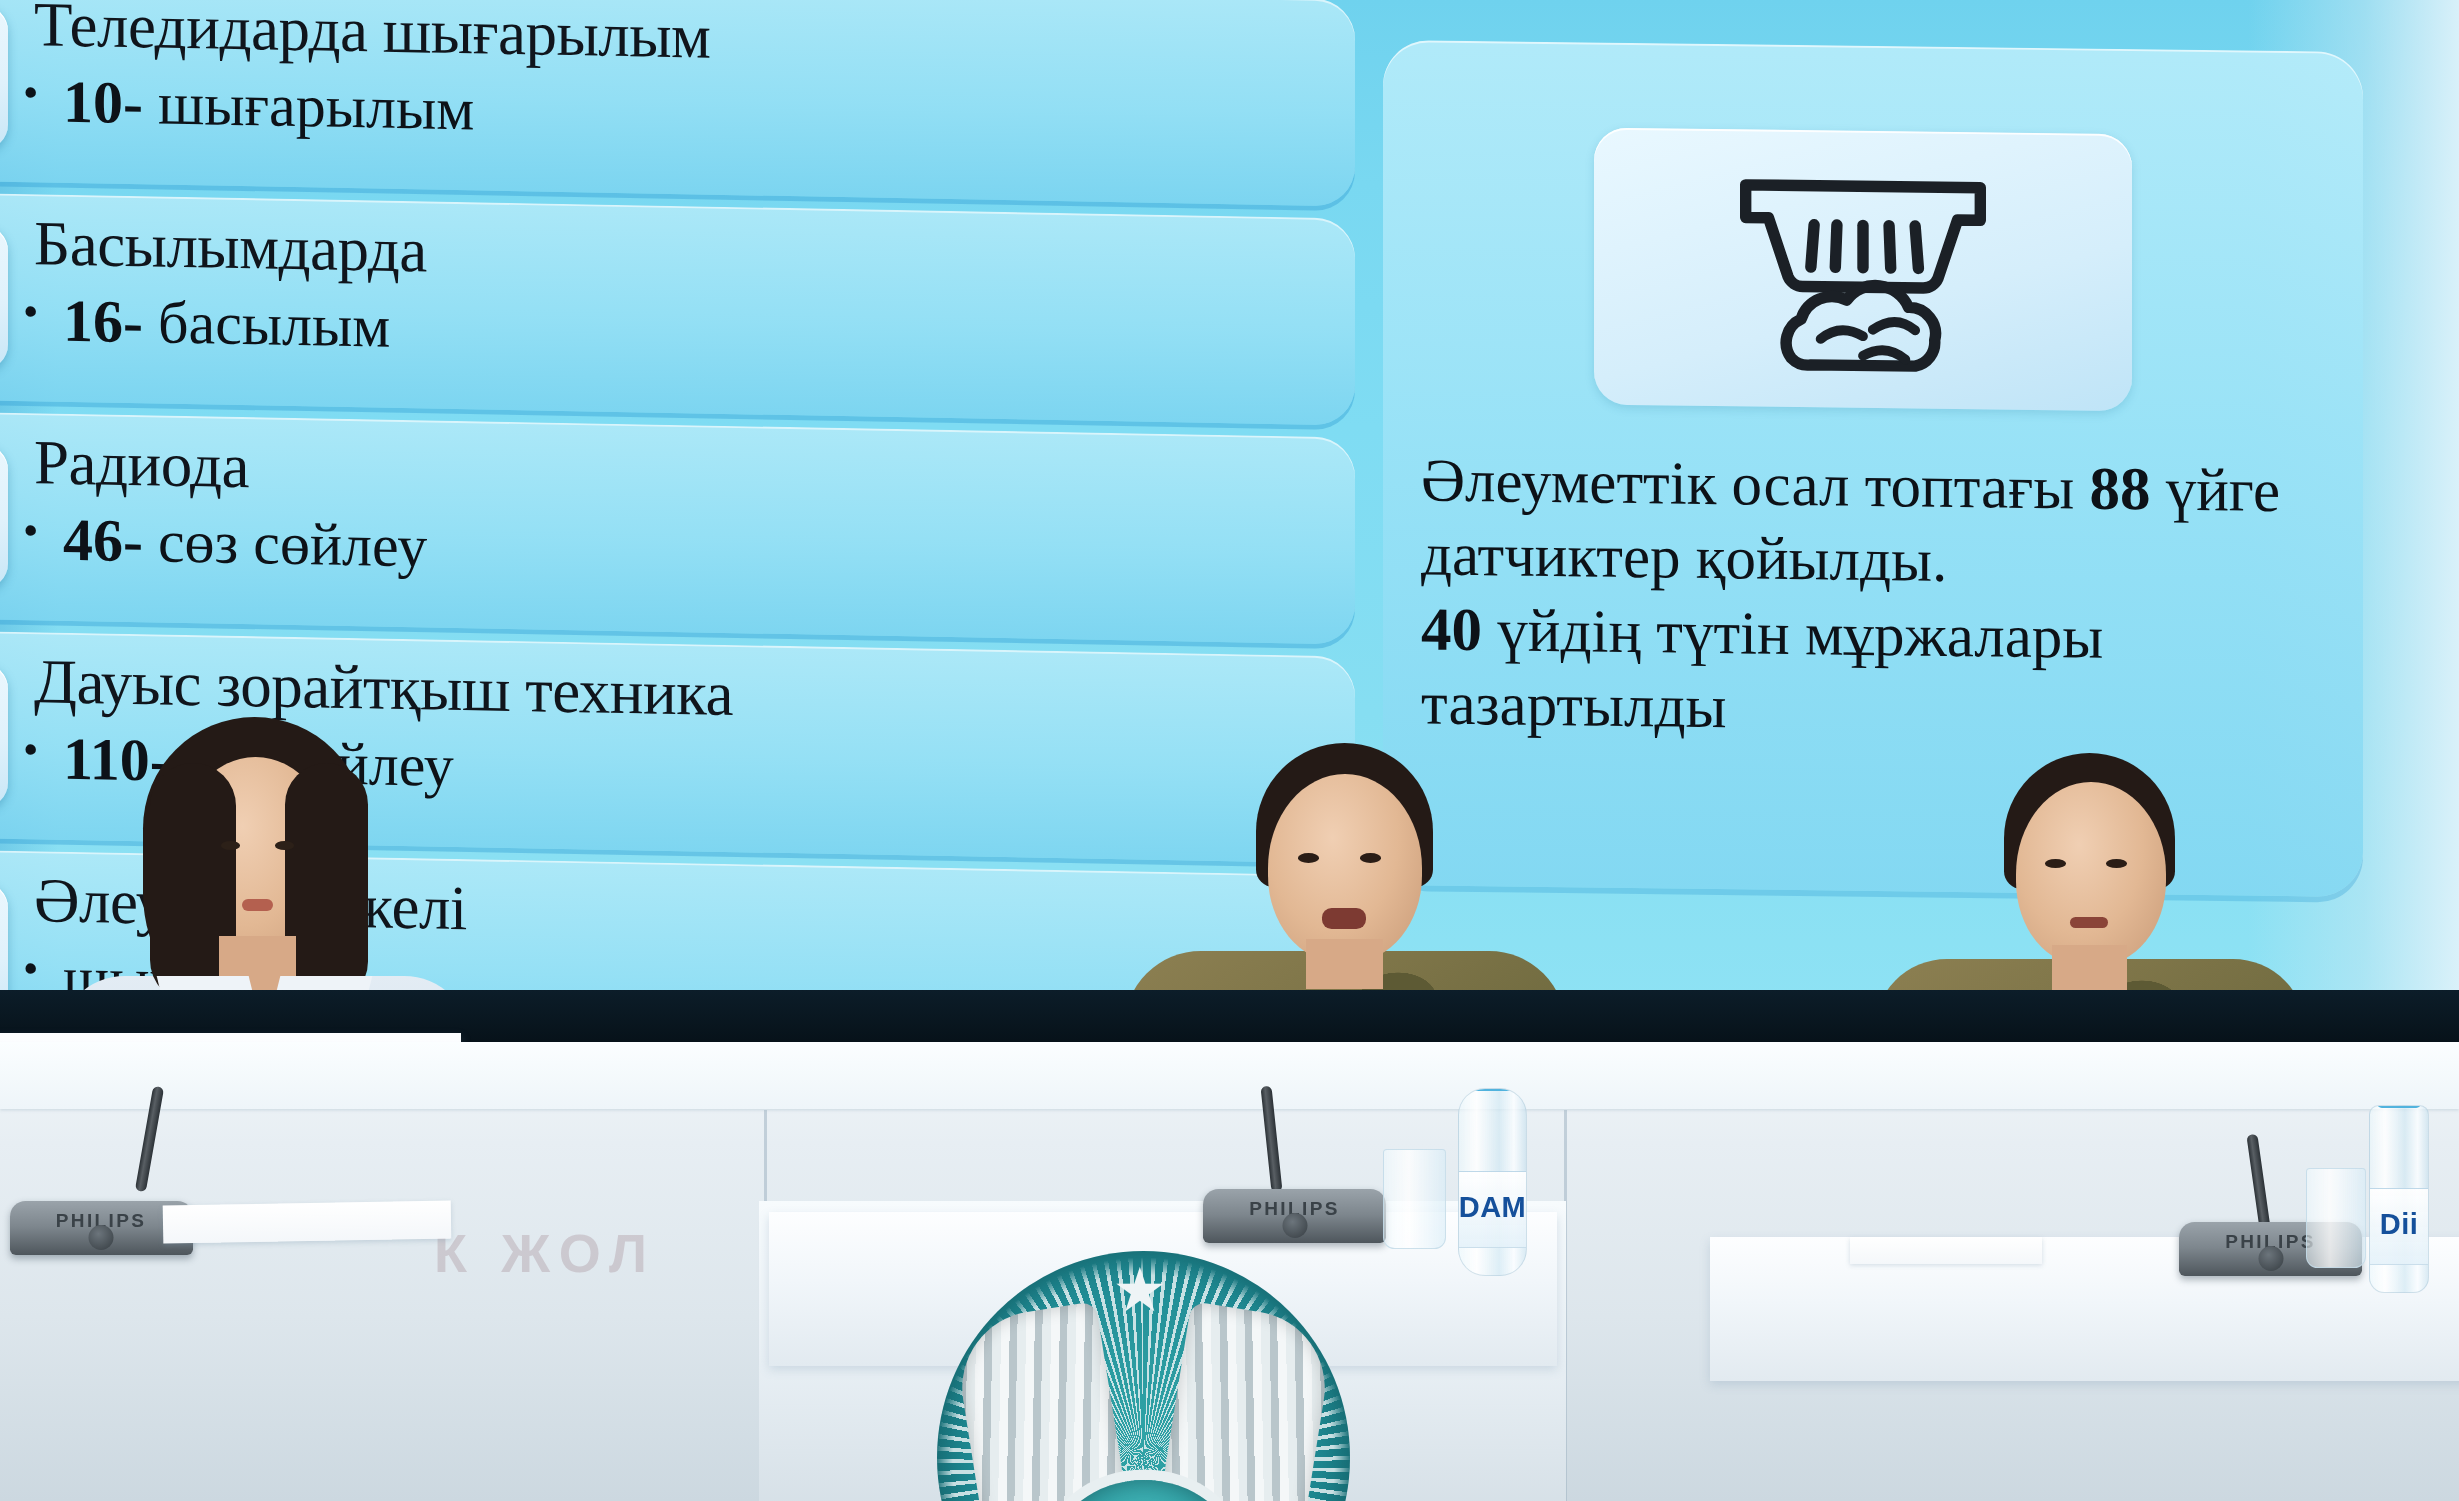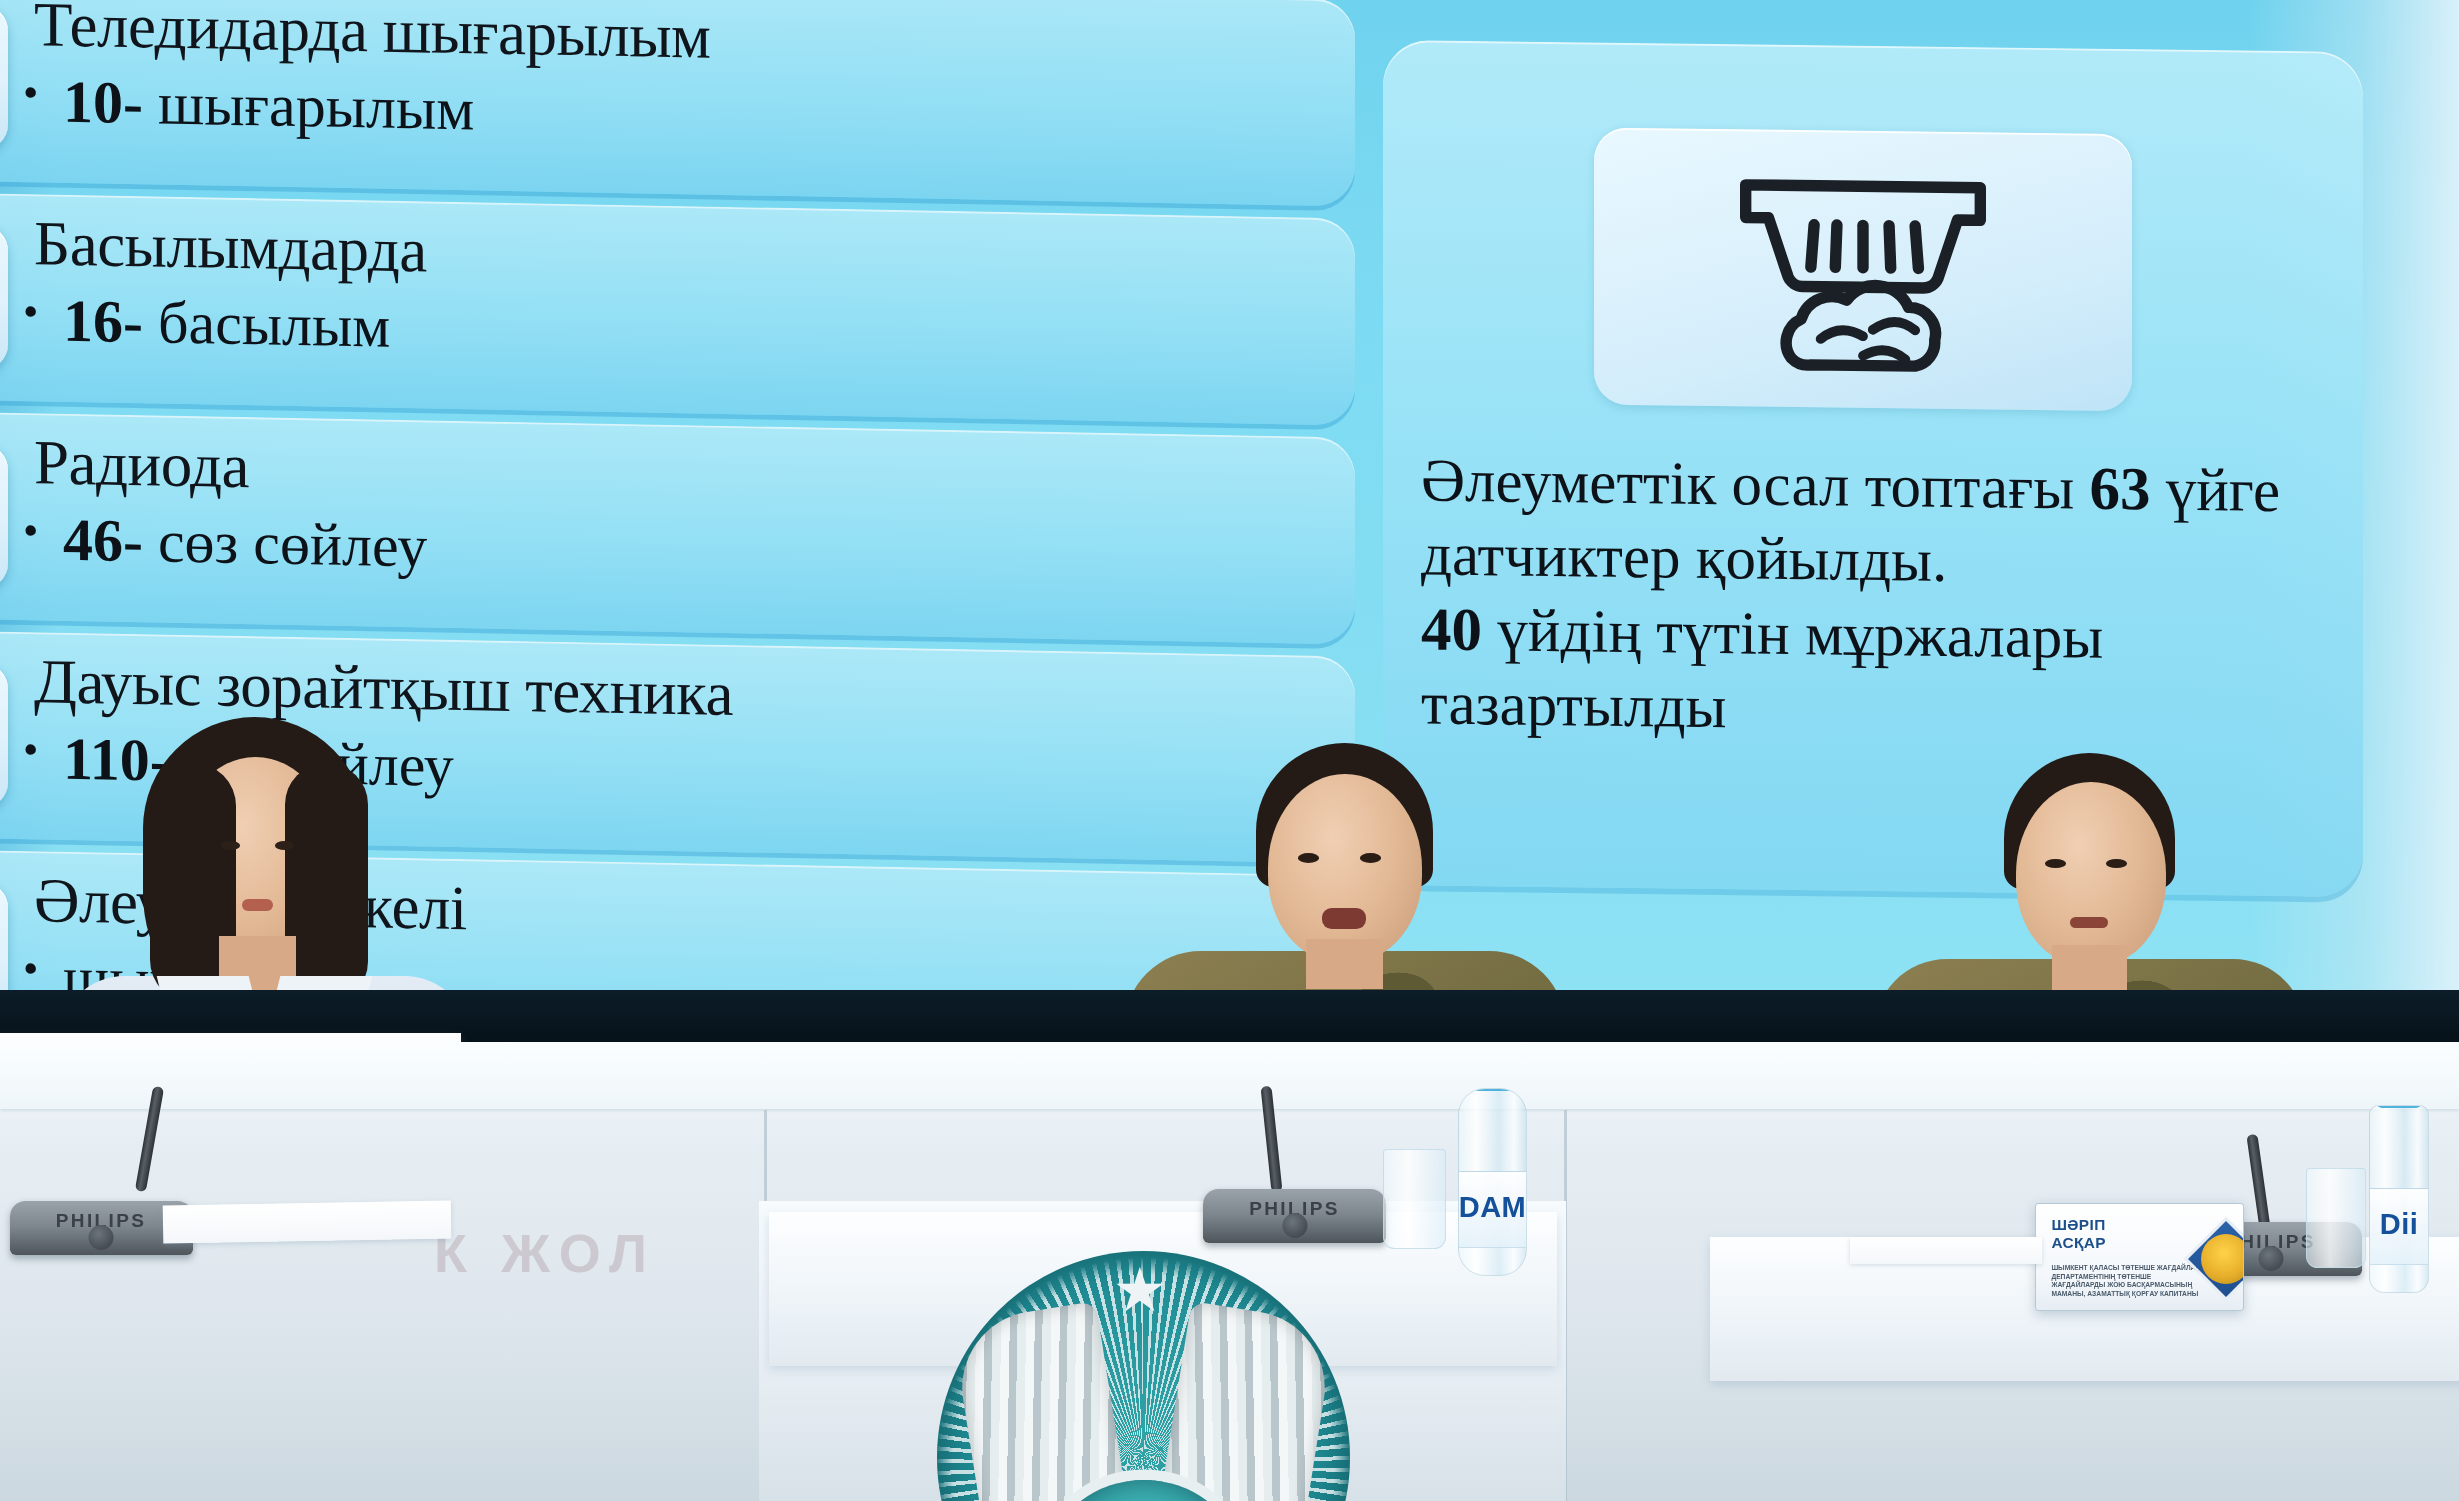--- a/index.html
+++ b/index.html
@@ -428,21 +428,21 @@
           <line x1="166" y1="58" x2="167" y2="84"></line>
           <line x1="182" y1="58" x2="184" y2="84"></line>
         </g>
         <path d="M106 140 a16 16 0 0 1 6 -24 a20 20 0 0 1 28 -12 a22 22 0 0 1 38 4 a16 16 0 0 1 16 20 a15 15 0 0 1 -12 16 h-64 a14 14 0 0 1 -12 -4 z" fill="none" stroke="#1b2026" stroke-width="7" stroke-linejoin="round"></path>
         <path d="M124 128 q12 -10 26 -2 M156 122 q14 -10 26 0 M150 138 q14 -8 26 2" fill="none" stroke="#1b2026" stroke-width="6" stroke-linecap="round"></path>
       </svg>
     </div>
 
     <div class="right-text">
       <div>
-        <span>Әлеуметтік осал топтағы </span><b>63</b><span> үйге</span>
+        <span>Әлеуметтік осал топтағы </span><b>88</b><span> үйге</span>
       </div>
       <div>датчиктер қойылды.</div>
       <div>
         <b>40</b><span> үйдің түтін мұржалары</span>
       </div>
       <div>тазартылды</div>
     </div>
   </div>
 
   <div class="person p-woman" style="left:58px; top:730px; width:432px; height:538px;">
@@ -518,33 +518,20 @@
     <div class="btn"></div>
   </div>
 
   <div class="mic-stem" style="left:2253px; top:1134px; height:96px; transform:rotate(-8deg);"></div>
   <div class="mic-base" style="left:2179px; top:1222px;">
     <div class="brand">PHILIPS</div>
     <div class="btn"></div>
   </div>
 
 
-  <div class="nameplate" style="left:2035px; top:1203px; width:209px; height:108px;">
-    <div class="np-name" style="font-size:15.4px;">
-      <div>ШӘРІП</div>
-      <div>АСҚАР</div>
-    </div>
-    <div class="np-sub" style="top:60px; font-size:6.7px;">
-      <div>ШЫМКЕНТ ҚАЛАСЫ ТӨТЕНШЕ ЖАҒДАЙЛАР</div>
-      <div>ДЕПАРТАМЕНТІНІҢ ТӨТЕНШЕ</div>
-      <div>ЖАҒДАЙЛАРДЫ ЖОЮ БАСҚАРМАСЫНЫҢ</div>
-      <div>МАМАНЫ, АЗАМАТТЫҚ ҚОРҒАУ КАПИТАНЫ</div>
-    </div>
-    <div class="np-logo" style="right:-13.4px; top:25px; width:60px; height:60px;"></div>
-  </div>
 
   <div class="bottle" style="left:1458px; top:1088px; width:69px; height:188px;border-radius:27px;">
     <div class="cap"></div>
     <div class="label">
       <div class="txt">DAM</div>
     </div>
   </div>
   <div class="glass" style="left:1383px; top:1149px; width:63px; height:100px;"></div>
 
   <div class="bottle" style="left:2369px; top:1105px; width:60px; height:188px;">

